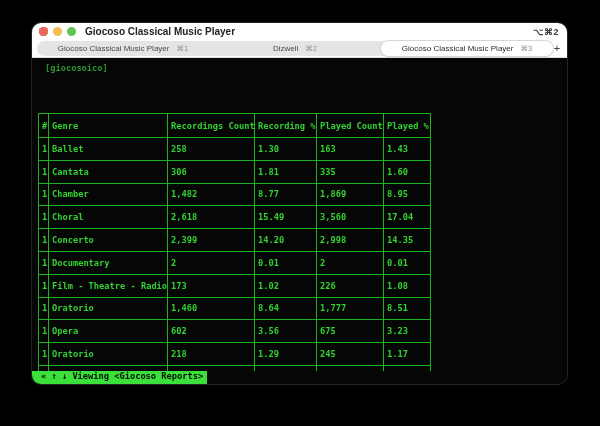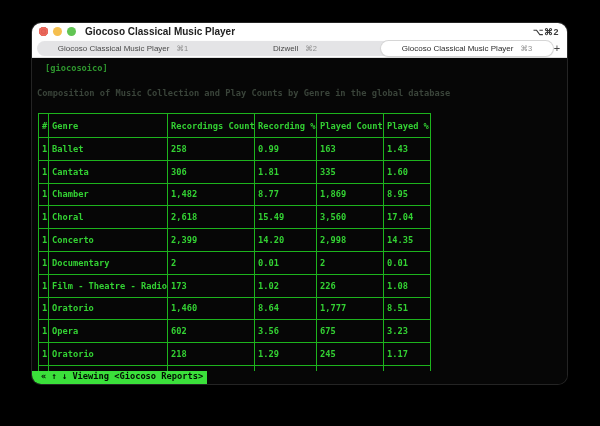--- a/index.html
+++ b/index.html
@@ -76,21 +76,20 @@
         <div class="tab active">
           <span class="tab-label">Giocoso Classical Music Player</span>
           <span class="tab-shortcut">⌘3</span>
         </div>
       </div>
       <div class="newtab">+</div>
     </div>
 
     <div class="terminal">
       <div class="prompt">[giocosoico]</div>
-      <div class="heading">Composition of Music Collection and Play Counts by Genre in the global database</div>
 
       <table class="report">
         <colgroup>
           <col style="width:10px">
             <col style="width:119px">
             <col style="width:87px">
           <col style="width:62px">
             <col style="width:67px">
             <col style="width:47px">
         </colgroup>
@@ -102,21 +101,21 @@
             <th>Recording %</th>
             <th>Played Count</th>
             <th>Played %</th>
           </tr>
         </thead>
         <tbody>
             <tr>
               <td>1</td>
               <td>Ballet</td>
               <td>258</td>
-              <td>0.99</td>
+              <td>1.30</td>
               <td>163</td>
               <td>1.43</td>
             </tr>
             <tr>
               <td>1</td>
               <td>Cantata</td>
               <td>306</td>
               <td>1.81</td>
               <td>335</td>
               <td>1.60</td>

